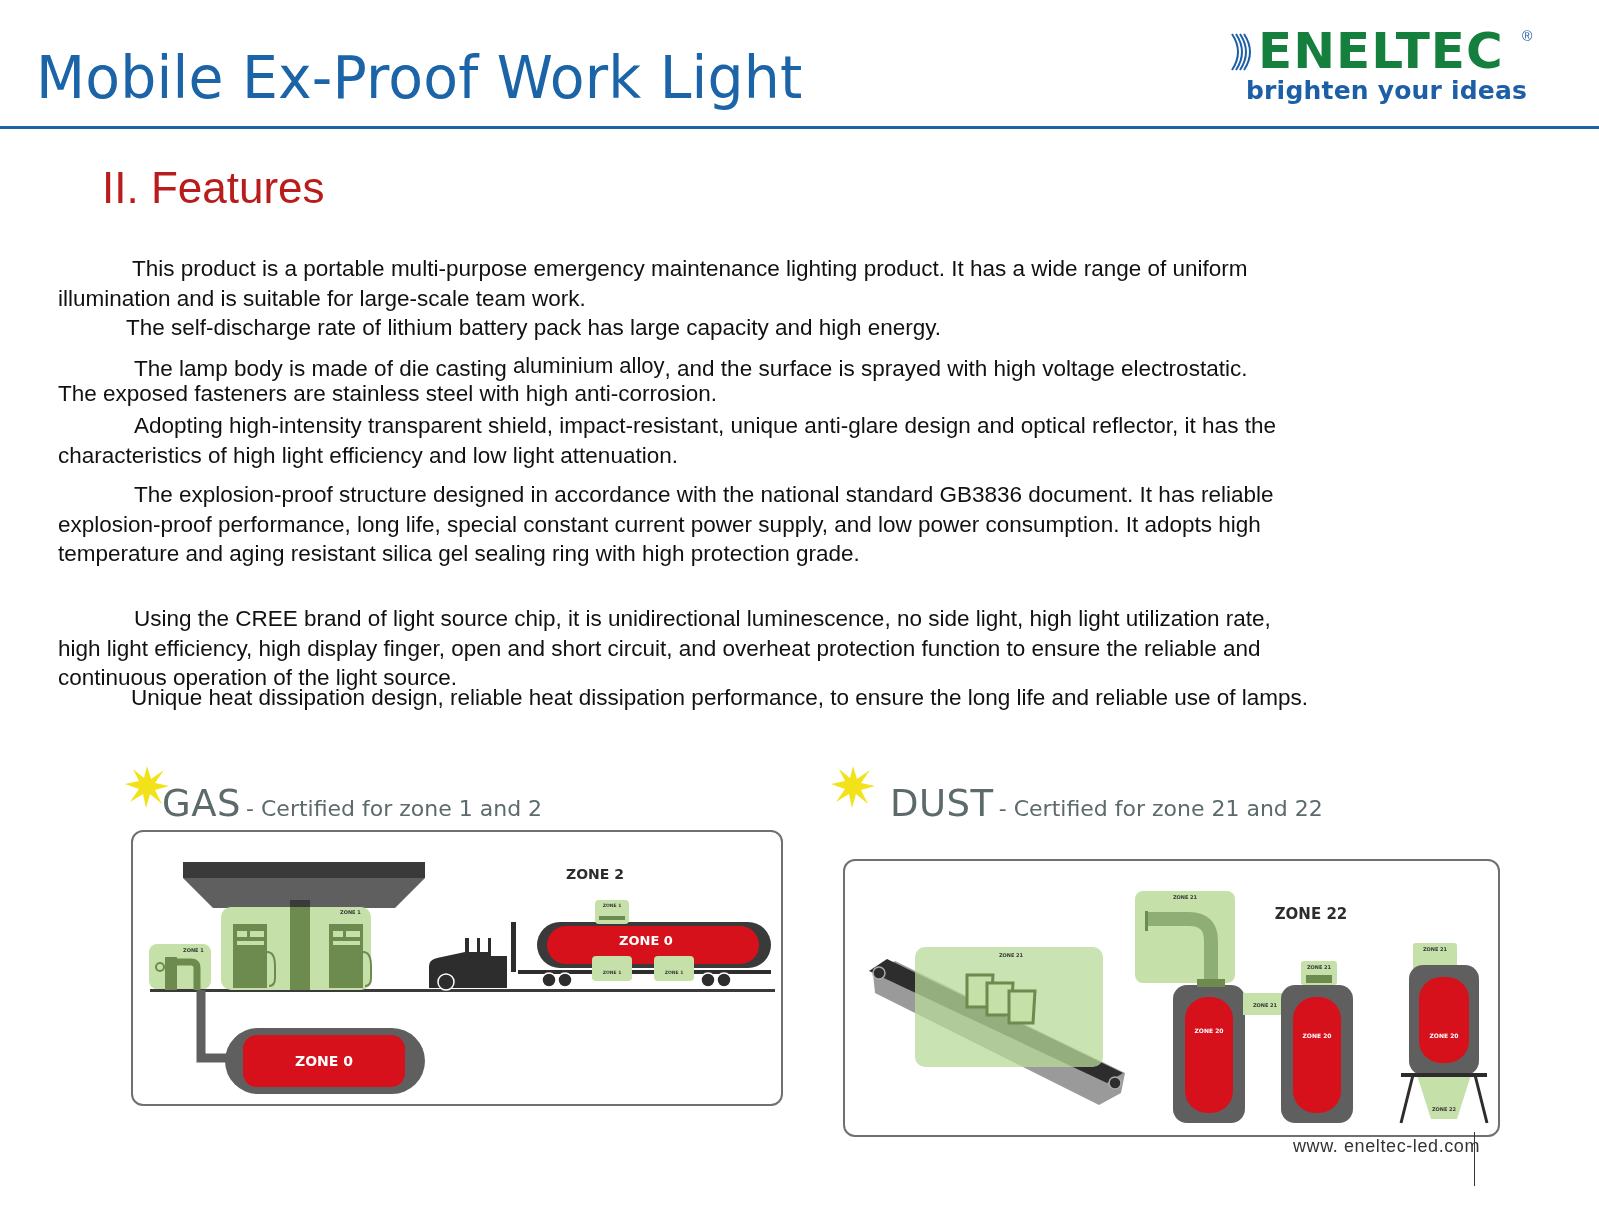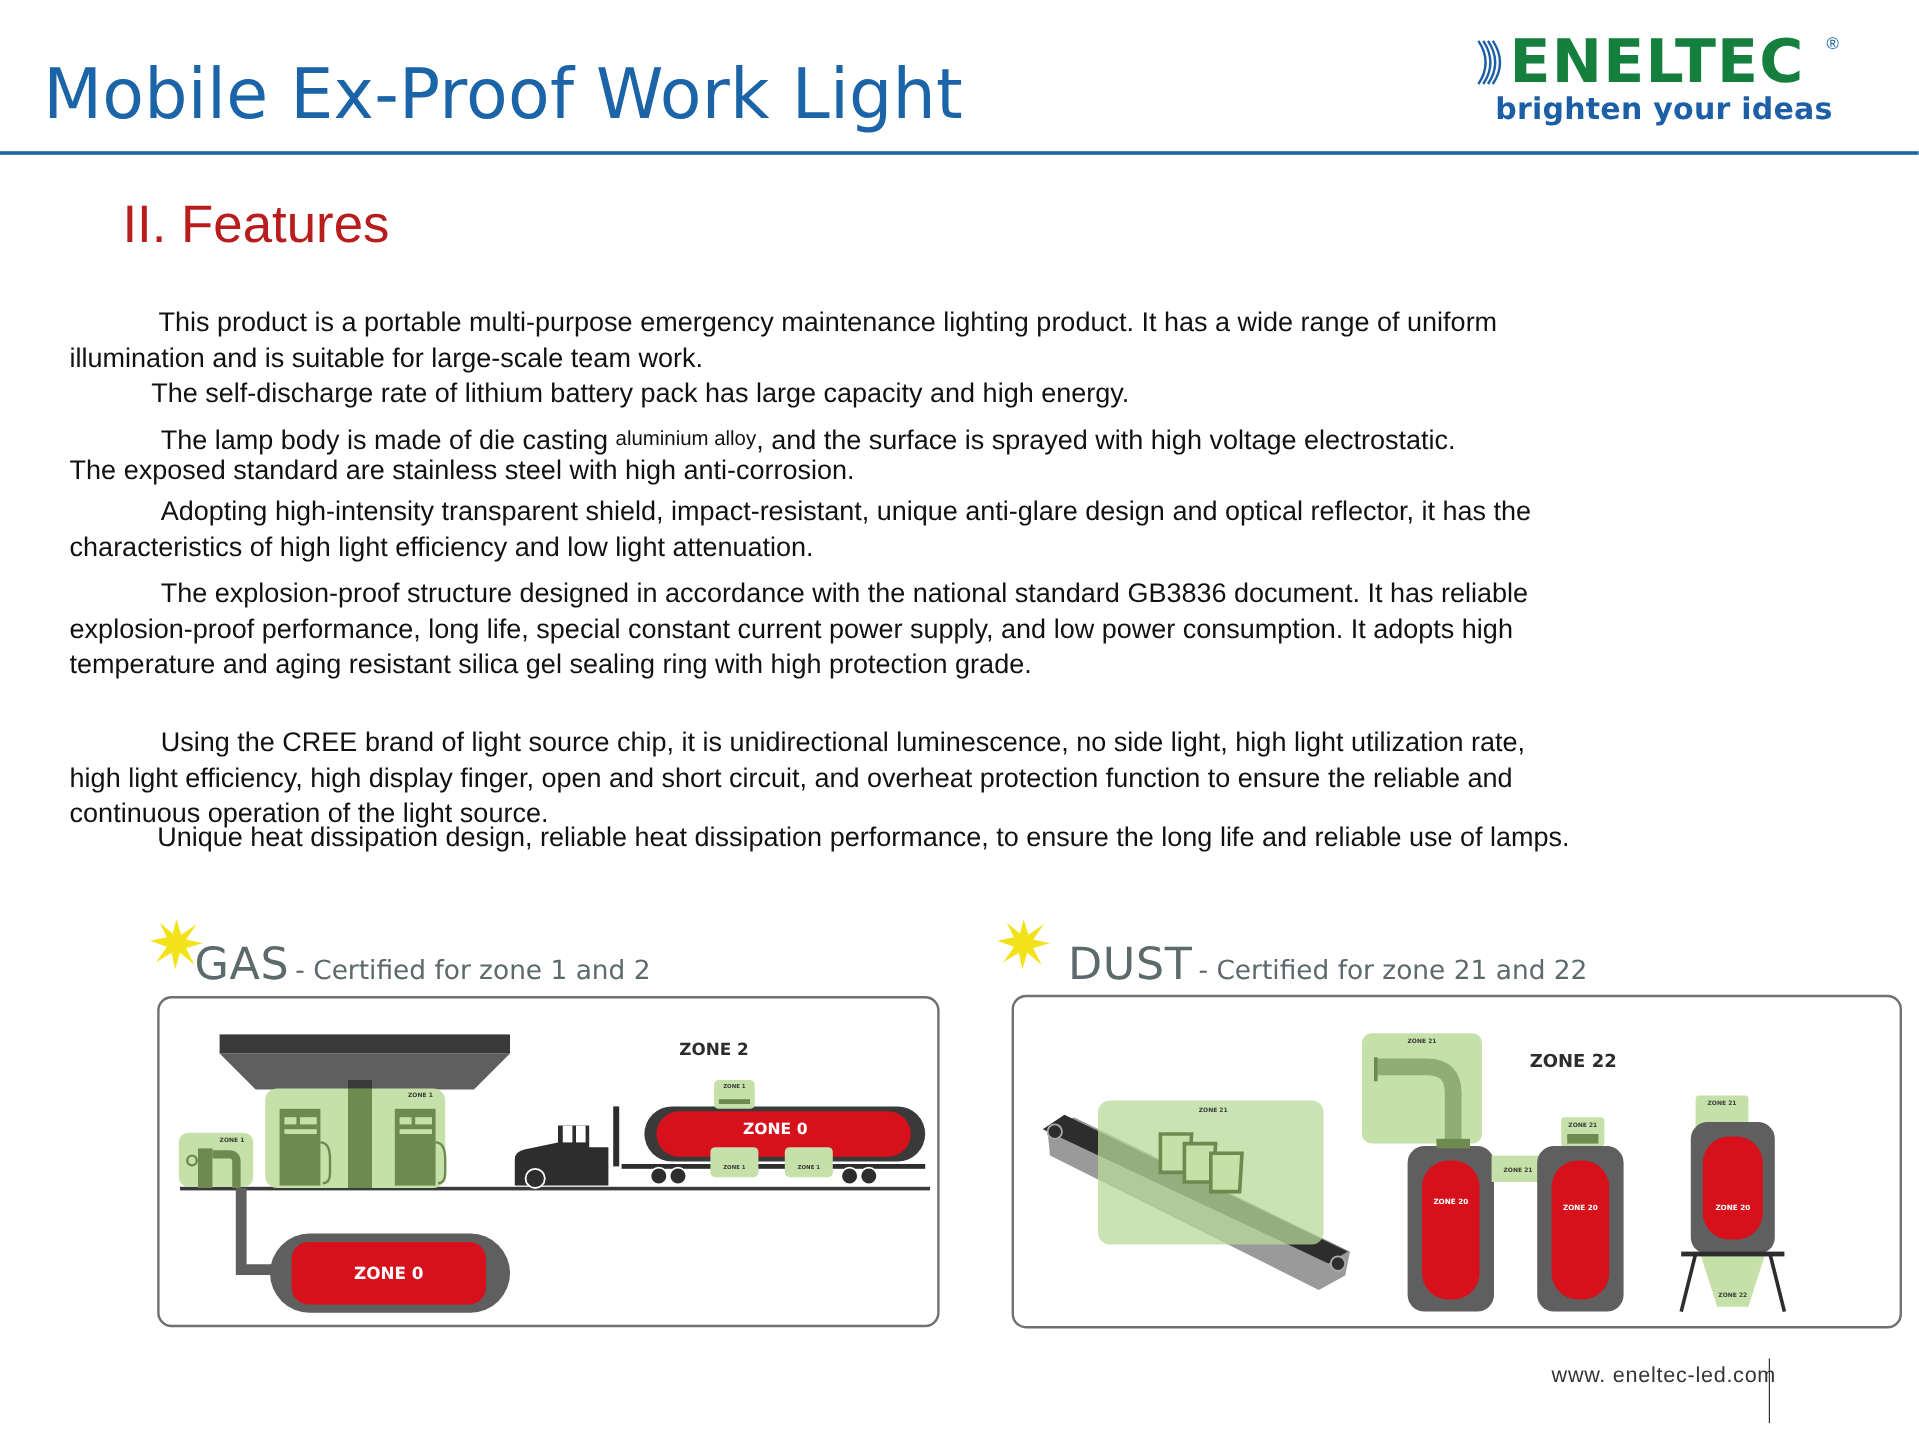--- a/index.html
+++ b/index.html
@@ -8,21 +8,21 @@
   .page-title { left:36px; top:44px; font-size:58px; color:#1c64a8; letter-spacing:0.2px; white-space:nowrap; font-family:"DejaVu Sans", sans-serif; font-weight:normal; transform:scaleX(0.98); transform-origin:left; }
   .header-rule { left:0; top:126px; width:1599px; height:3px; background:#1c64a8; }
   .logo { left:1230px; top:28px; width:330px; height:80px; }
   .logo-word { position:absolute; left:28px; top:-2px; font-family:"DejaVu Sans", sans-serif; font-weight:bold; font-size:50px; color:#15803d; letter-spacing:1px; line-height:1; }
   .logo-reg { position:absolute; left:292px; top:0px; font-size:14px; color:#1c5fa6; }
   .logo-tagline { position:absolute; left:0px; top:50px; font-family:"DejaVu Sans", sans-serif; font-weight:bold; font-size:25px; color:#1c5fa6; letter-spacing:0.2px; white-space:nowrap; line-height:1;margin-left:16px; }
   .logo-bars { position:absolute; left:0; top:4px; width:28px; height:40px; }
   .section-heading { left:102px; top:163px; font-size:44px; color:#b91c1c; font-family:"Liberation Sans", sans-serif; }
   .para { position:absolute; left:58px; width:1490px; font-size:22.5px; line-height:29.5px; color:#111; font-family:"Liberation Sans", sans-serif; }
   .indent { display:inline-block; width:74px; }
-  .small-inline { font-size:17px; vertical-align:3px; }
+  .small-inline { font-size:22px; vertical-align:3px; }
   .diagram-title { position:absolute; white-space:nowrap; font-family:"DejaVu Sans", sans-serif; color:#5b6a6d; }
   .diagram-title .big { font-size:37px; letter-spacing:0.5px; color:#5c6a6b; }
   .diagram-title .sub { font-size:22px; color:#5c6a6b; }
   .frame { position:absolute; border:2px solid #707070; border-radius:12px; background:#fff; box-sizing:border-box; }
   .footer-url { left:1293px; top:1136px; font-size:18px; color:#333; letter-spacing:0.6px; }
   .footer-bar { left:1474px; top:1132px; width:1px; height:54px; background:#333; }
   svg text { font-family:"DejaVu Sans", sans-serif; font-weight:bold; }
 </style>
 </head>
 <body>
@@ -48,21 +48,21 @@
 
 <div class="para" style="top:254px;">
   <span class="indent"></span><span>This product is a portable multi-purpose emergency maintenance lighting product. It has a wide range of uniform</span><br>
   <span>illumination and is suitable for large-scale team work.</span>
 </div>
 <div class="para" style="top:313px; left:126px;">
   <span>The self-discharge rate of lithium battery pack has large capacity and high energy.</span>
 </div>
 <div class="para" style="top:351px;">
   <span class="indent" style="width:76px;"></span><span>The lamp body is made of die casting </span><span class="small-inline">aluminium alloy</span><span>, and the surface is sprayed with high voltage electrostatic.</span><br>
-  <span style="position:relative; top:-5px;">The exposed standard are stainless steel with high anti-corrosion.</span>
+  <span style="position:relative; top:-5px;">The exposed fasteners are stainless steel with high anti-corrosion.</span>
 </div>
 <div class="para" style="top:411px;">
   <span class="indent" style="width:76px;"></span><span>Adopting high-intensity transparent shield, impact-resistant, unique anti-glare design and optical reflector, it has the</span><br>
   <span>characteristics of high light efficiency and low light attenuation.</span>
 </div>
 <div class="para" style="top:480px;">
   <span class="indent" style="width:76px;"></span><span>The explosion-proof structure designed in accordance with the national standard GB3836 document. It has reliable</span><br>
   <span>explosion-proof performance, long life, special constant current power supply, and low power consumption. It adopts high</span><br>
   <span>temperature and aging resistant silica gel sealing ring with high protection grade.</span>
 </div>
@@ -152,21 +152,21 @@
   </svg>
 </div>
 
 <svg class="abs" style="left:830px; top:764px;" width="46" height="46" viewBox="0 0 46 46">
   <polygon fill="#f2e21a" points="23,2 27,15 40,6 31,19 45,22 31,26 38,40 26,30 22,44 19,30 6,38 15,25 1,20 15,17 9,5 20,14"></polygon>
 </svg>
 <div class="diagram-title" style="left:868px; top:782px;margin-left:22px;">
   <span class="big">DUST</span>
   <span class="sub">- Certified for zone 21 and 22</span>
 </div>
-<div class="frame" style="left:843px; top:829px; width:742px; height:278px;">
+<div class="frame" style="left:843px; top:859px; width:657px; height:278px;">
   <svg width="653" height="274" viewBox="0 0 653 274">
 
     <polygon points="28,112 50,100 280,212 276,232 254,244 30,132" fill="#9a9a9a"></polygon>
     <polygon points="24,110 42,98 278,212 262,222" fill="#2d2d2d"></polygon>
     <circle cx="34" cy="112" r="6" fill="#2d2d2d" stroke="#aaa" stroke-width="1.5"></circle>
     <circle cx="270" cy="222" r="6" fill="#2d2d2d" stroke="#aaa" stroke-width="1.5"></circle>
 
     <rect x="70" y="86" width="188" height="120" rx="10" fill="#b7d99a" opacity="0.75"></rect>
     <text x="166" y="96" font-size="5" fill="#3a3a3a" text-anchor="middle">ZONE 21</text>
 

